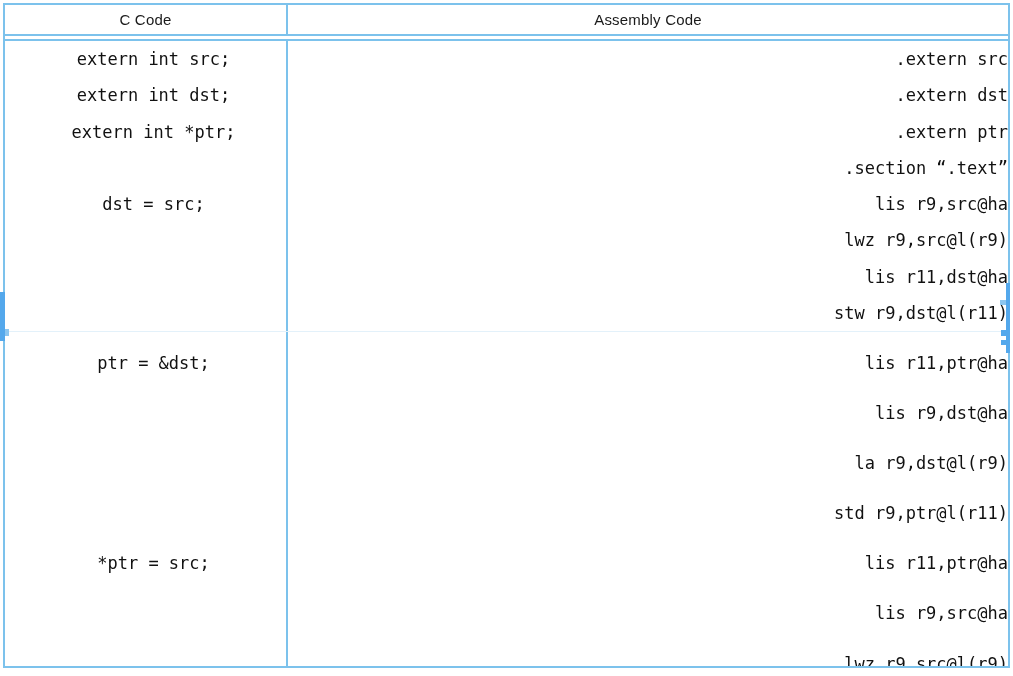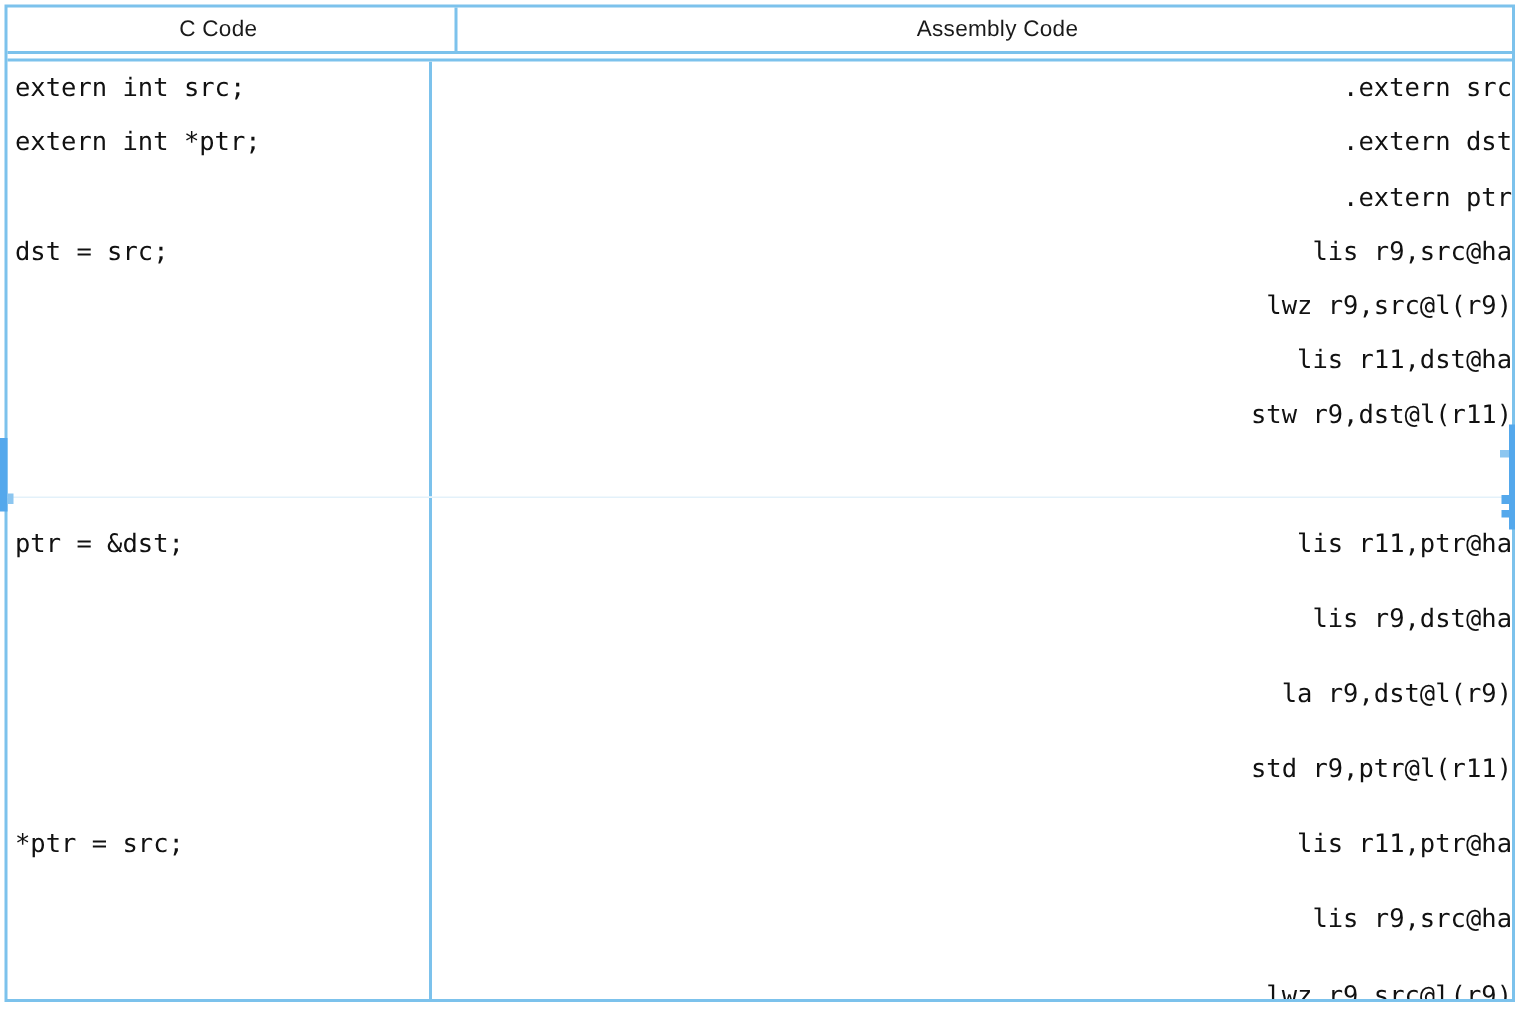--- a/index.html
+++ b/index.html
@@ -24,21 +24,20 @@
     width: 1007px;
     height: 665px;
     box-sizing: border-box;
     border: 2px solid var(--border-blue);
     background: #ffffff;
   }
   .header-row {
     display: flex;
     height: 29px;
     border-bottom: 2px solid var(--border-blue);
-    gap: 17px;
   }
   .double-gap {
     height: 3px;
     border-bottom: 2px solid var(--border-blue);
   }
   .header-cell {
     display: flex;
     align-items: center;
     justify-content: center;
     font-size: 15px;
@@ -59,21 +58,21 @@
   .body-row.row1 { height: 290px; }
   .body-row.row2 { height: 334px; }
   .row-divider {
     height: 1px;
     background: var(--faint-divider);
   }
   .cell {
     overflow: hidden;
     box-sizing: border-box;
   }
-  .cell.c-col  { padding-left: 5px; }
+  .cell.c-col  { padding-left: 16px; text-align: center; }
   .cell.asm-col { padding-left: 7px; text-align: right; }
   .code-line {
     font-family: "DejaVu Sans Mono", "Liberation Mono", monospace;
     font-size: 17px;
     color: #111111;
     white-space: pre;
   }
   .row1 .code-line { height: 36.25px; line-height: 36.25px; }
   .row2 .code-line { height: 37.1px;  line-height: 37.1px; margin-top: 13px; }
   
@@ -97,29 +96,31 @@
       <div class="header-cell c-col">C Code</div>
       <div class="vdiv"></div>
       <div class="header-cell asm-col">Assembly Code</div>
     </div>
 
     <div class="double-gap"></div>
 
     <div class="body-row row1">
       <div class="cell c-col">
           <div class="code-line">extern int src;</div>
+          <div class="code-line">extern int dst;</div>
           <div class="code-line">extern int *ptr;</div>
           <div class="code-line">&nbsp;</div>
           <div class="code-line">dst = src;</div>
         </div>
       <div class="vdiv"></div>
       <div class="cell asm-col">
           <div class="code-line">.extern src</div>
           <div class="code-line">.extern dst</div>
           <div class="code-line">.extern ptr</div>
+          <div class="code-line">.section “.text”</div>
           <div class="code-line">lis r9,src@ha</div>
           <div class="code-line">lwz r9,src@l(r9)</div>
           <div class="code-line">lis r11,dst@ha</div>
           <div class="code-line">stw r9,dst@l(r11)</div>
         </div>
     </div>
 
     <div class="row-divider"></div>
 
     <div class="body-row row2">

